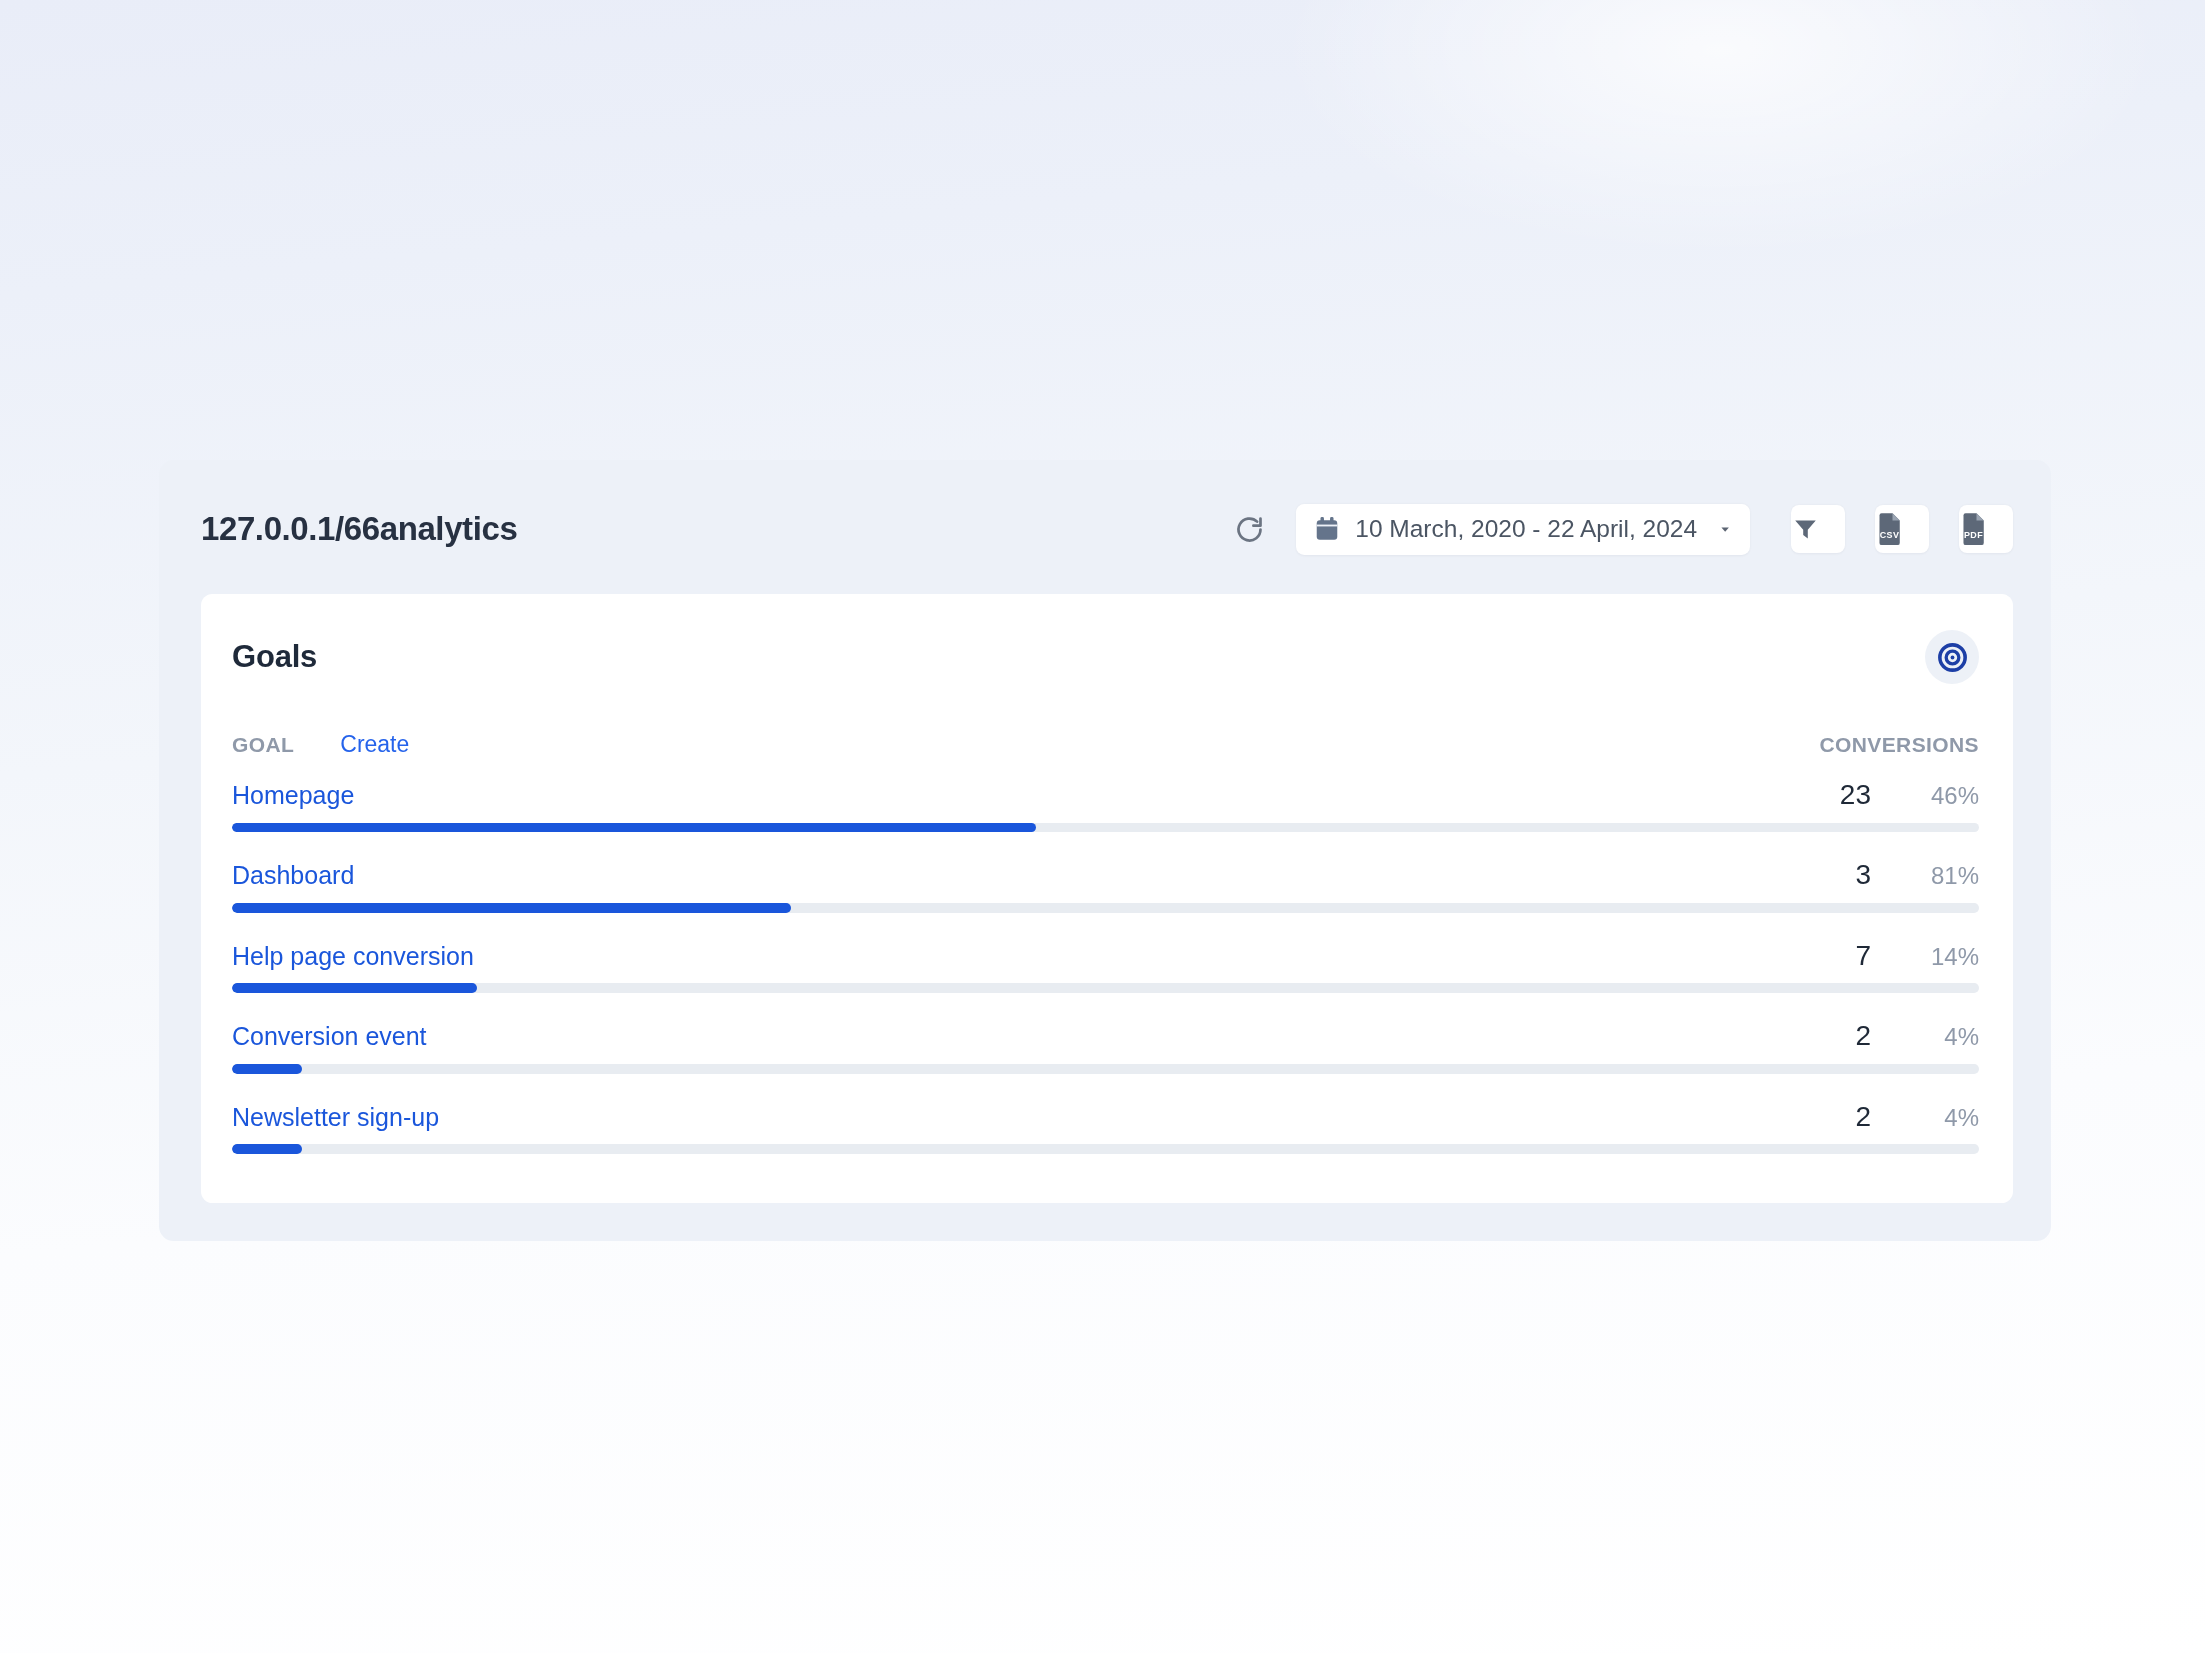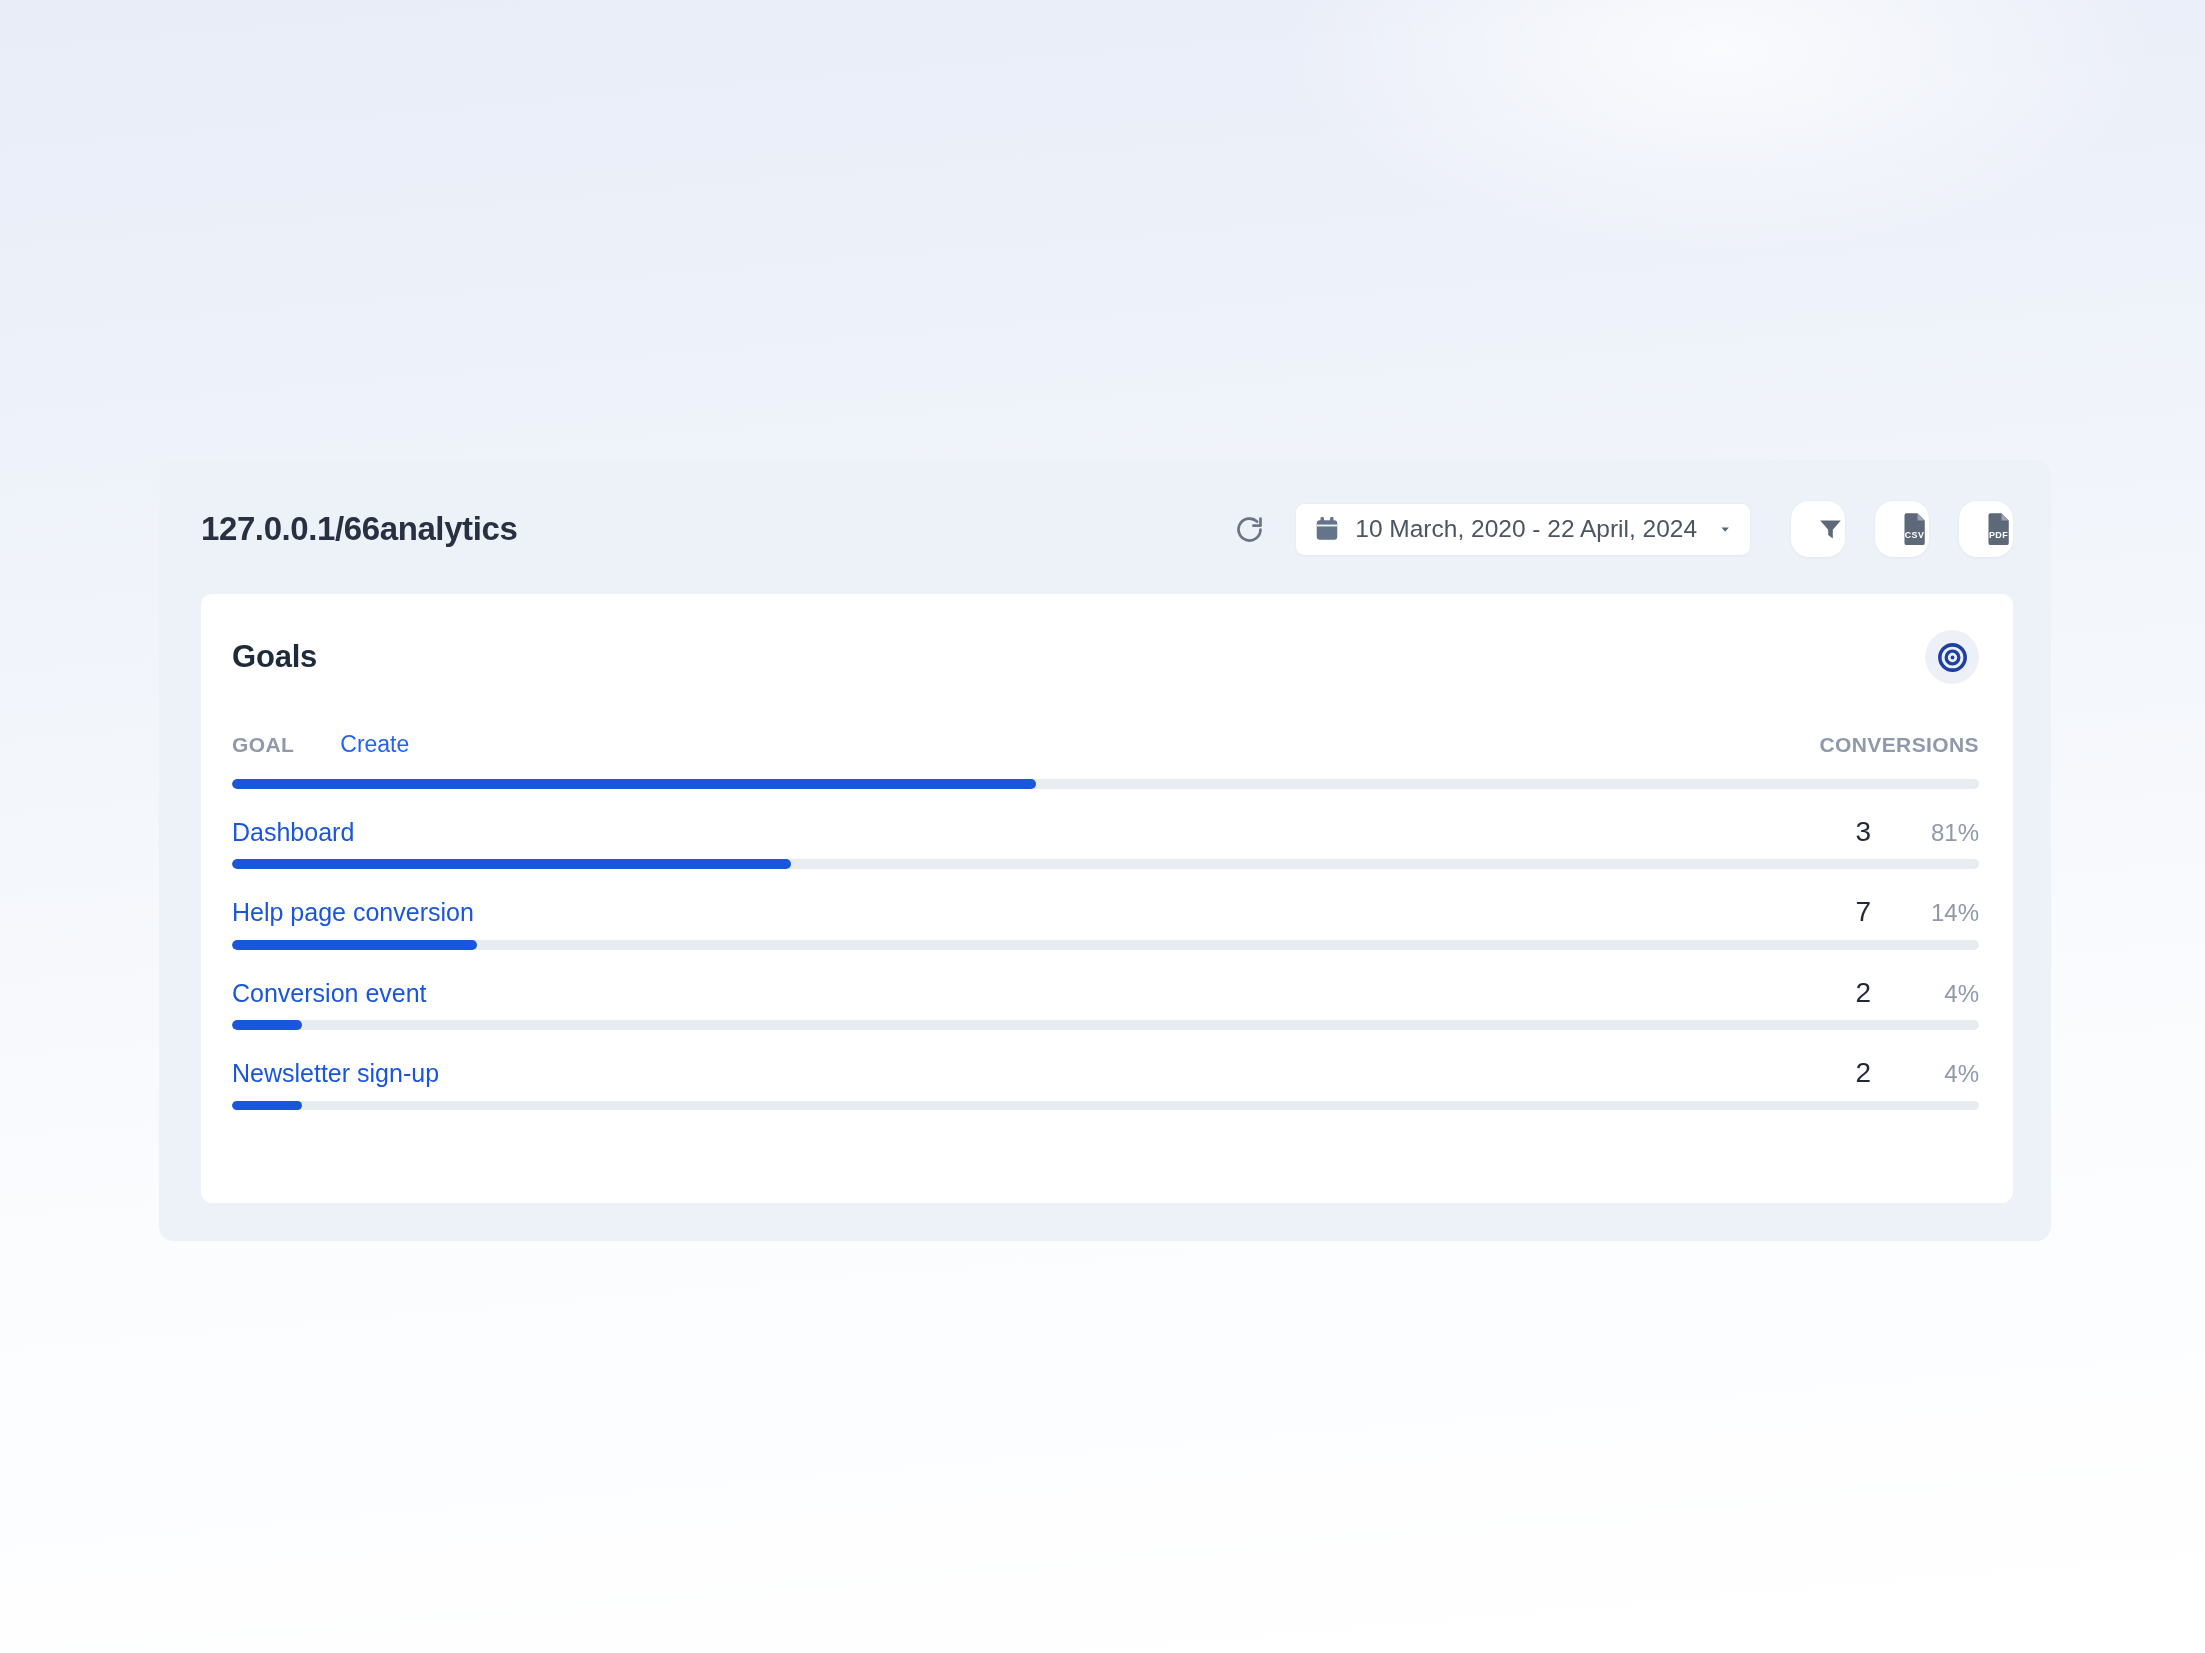--- a/index.html
+++ b/index.html
@@ -33,22 +33,22 @@
     display:flex; align-items:center; gap:14.7px;
     background:#ffffff; border:none; border-radius:8.2px; cursor:pointer;
     height:51px; padding:0 17px;
     box-shadow:0 0.8px 2.4px rgba(16,24,40,.05);
     font-family:"Liberation Sans", sans-serif;
     font-size:24.5px; color:#4b5563; white-space:nowrap;
   }
   .date-btn .caret { margin-left:4.9px; }
 
   .icon-btn {
-    width:54px; height:56px; background:#ffffff; border:none; border-radius:18px;
-    cursor:pointer; display:flex; align-items:center; justify-content:flex-end;
+    width:54px; height:48px; background:#ffffff; border:none; border-radius:8px;
+    cursor:pointer; display:flex; align-items:center; justify-content:flex-start;
     box-shadow:0 0.8px 2.4px rgba(16,24,40,.05);
   }
   .icon-btn + .icon-btn { margin-left:30px; }
   .filter-spacer { width:41px; }
 
   svg text {
     font-family:"Liberation Sans", sans-serif; font-weight:bold;
   }
 
   .card {
@@ -167,20 +167,27 @@
       <div class="th-left">
         <span class="col-goal">GOAL</span>
         <a class="create-link">Create</a>
       </div>
       <span class="col-conversions">CONVERSIONS</span>
     </div>
 
     <div class="rows">
 
       <div class="row">
+        <div class="row-top">
+          <a class="goal-name">Homepage</a>
+          <div class="vals">
+            <span class="count">23</span>
+            <span class="pct">46%</span>
+          </div>
+        </div>
         <div class="bar">
           <div class="fill" style="width: 46%;"></div>
         </div>
       </div>
 
       <div class="row">
         <div class="row-top">
           <a class="goal-name">Dashboard</a>
           <div class="vals">
             <span class="count">3</span>

